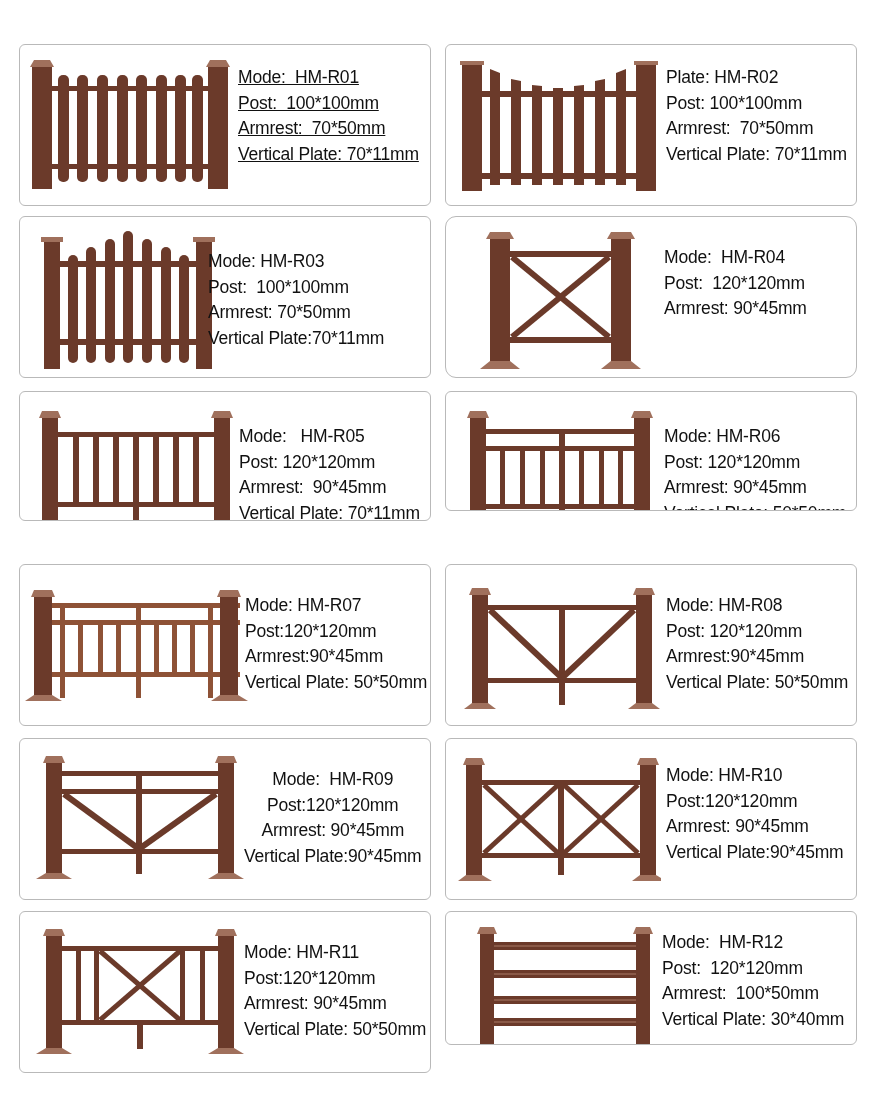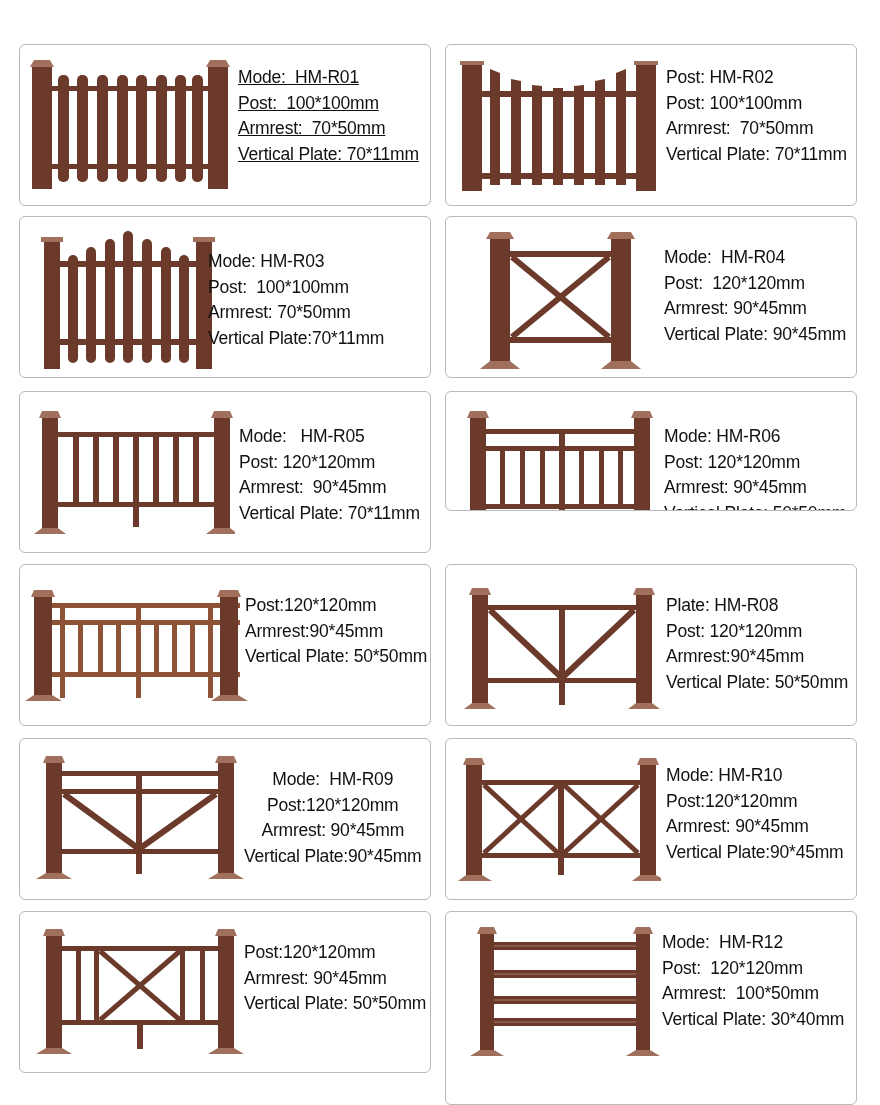--- a/index.html
+++ b/index.html
@@ -63,21 +63,21 @@
         <polygon points="128,41 138,40 138,140 128,140"></polygon>
           <polygon points="149,36 159,34 159,140 149,140"></polygon>
         <polygon points="170,28 180,24 180,140 170,140"></polygon>
       </g>
       <g fill="#a0705c">
           <rect x="14" y="16" width="24" height="4"></rect>
           <rect x="188" y="16" width="24" height="4"></rect>
         </g>
     </svg>
     <div class="specs" style="left:220px;top:20px;">
-      <div>Post: HM-R02</div>
+      <div>Plate: HM-R02</div>
       <div>Post: 100*100mm</div>
       <div>Armrest:  70*50mm</div>
       <div>Vertical Plate: 70*11mm</div>
     </div>
   </div>
 
   <div class="card" style="left:19px;top:216px;height:162px;">
     <svg width="200" height="162" viewBox="0 0 200 162">
       <g fill="#6b3a2a">
         <rect x="24" y="24" width="16" height="128"></rect>
@@ -98,21 +98,21 @@
         </g>
     </svg>
     <div class="specs" style="left:188px;top:32px;">
       <div>Mode: HM-R03</div>
       <div>Post:  100*100mm</div>
       <div>Armrest: 70*50mm</div>
       <div>Vertical Plate:70*11mm</div>
     </div>
   </div>
 
-  <div class="card" style="left:445px;top:216px;height:162px;">
+  <div class="card" style="left:445px;top:216px;height:162px;border-radius:11px;">
     <svg width="210" height="162" viewBox="0 0 210 162">
       <g fill="#6b3a2a">
         <rect x="44" y="20" width="20" height="126"></rect>
           <rect x="165" y="20" width="20" height="126"></rect>
         <rect x="64" y="34" width="101" height="6"></rect>
           <rect x="64" y="120" width="101" height="6"></rect>
       </g>
       <g stroke="#6b3a2a" stroke-width="6">
           <line x1="66" y1="40" x2="163" y2="120"></line>
           <line x1="163" y1="40" x2="66" y2="120"></line>
@@ -121,25 +121,24 @@
         <polygon points="40,22 68,22 64,15 44,15"></polygon>
           <polygon points="161,22 189,22 185,15 165,15"></polygon>
         <polygon points="34,152 74,152 64,144 44,144"></polygon>
           <polygon points="155,152 195,152 185,144 165,144"></polygon>
       </g>
     </svg>
     <div class="specs" style="left:218px;top:28px;">
       <div>Mode:  HM-R04</div>
       <div>Post:  120*120mm</div>
       <div>Armrest: 90*45mm</div>
-      <div>Vertical Plate: 90*45mm</div>
-    </div>
-  </div>
-
-  <div class="card" style="left:19px;top:391px;height:162px;">
+    </div>
+  </div>
+
+  <div class="card" style="left:19px;top:391px;height:130px;">
     <svg width="215" height="162" viewBox="0 0 215 162">
       <g fill="#6b3a2a">
         <rect x="22" y="24" width="16" height="112"></rect>
           <rect x="194" y="24" width="16" height="112"></rect>
         <rect x="38" y="40" width="156" height="5"></rect>
           <rect x="38" y="110" width="156" height="5"></rect>
         <rect x="53" y="45" width="6" height="65"></rect>
           <rect x="73" y="45" width="6" height="65"></rect>
         <rect x="93" y="45" width="6" height="65"></rect>
           <rect x="113" y="45" width="6" height="90"></rect>
@@ -214,20 +213,21 @@
           <rect x="200" y="30" width="18" height="100"></rect>
         </g>
       <g fill="#a0705c">
         <polygon points="11,32 35,32 32,25 14,25"></polygon>
           <polygon points="197,32 221,32 218,25 200,25"></polygon>
         <polygon points="5,136 42,136 32,130 14,130"></polygon>
           <polygon points="191,136 228,136 218,130 200,130"></polygon>
       </g>
     </svg>
     <div class="specs" style="left:225px;top:28px;">
+      <div>Mode: HM-R07</div>
       <div>Post:120*120mm</div>
       <div>Armrest:90*45mm</div>
       <div>Vertical Plate: 50*50mm</div>
     </div>
   </div>
 
   <div class="card" style="left:445px;top:564px;height:162px;">
     <svg width="215" height="162" viewBox="0 0 215 162">
       <g fill="#6b3a2a">
         <rect x="26" y="28" width="16" height="110"></rect>
@@ -241,21 +241,21 @@
           <line x1="188" y1="45" x2="116" y2="113"></line>
         </g>
       <g fill="#a0705c">
         <polygon points="23,30 45,30 42,23 26,23"></polygon>
           <polygon points="187,30 209,30 206,23 190,23"></polygon>
         <polygon points="18,144 50,144 42,138 26,138"></polygon>
           <polygon points="182,144 214,144 206,138 190,138"></polygon>
       </g>
     </svg>
     <div class="specs" style="left:220px;top:28px;">
-      <div>Plate: HM-R08</div>
+      <div>Mode: HM-R08</div>
       <div>Post: 120*120mm</div>
       <div>Armrest:90*45mm</div>
       <div>Vertical Plate: 50*50mm</div>
     </div>
   </div>
 
   <div class="card" style="left:19px;top:738px;height:162px;">
     <svg width="225" height="162" viewBox="0 0 225 162">
       <g fill="#6b3a2a">
         <rect x="26" y="22" width="16" height="112"></rect>
@@ -332,27 +332,28 @@
           <line x1="160" y1="39" x2="80" y2="108"></line>
         </g>
       <g fill="#a0705c">
         <polygon points="23,24 45,24 42,17 26,17"></polygon>
           <polygon points="195,24 217,24 214,17 198,17"></polygon>
         <polygon points="16,142 52,142 42,136 26,136"></polygon>
           <polygon points="188,142 224,142 214,136 198,136"></polygon>
       </g>
     </svg>
     <div class="specs" style="left:224px;top:28px;">
+      <div>Mode: HM-R11</div>
       <div>Post:120*120mm</div>
       <div>Armrest: 90*45mm</div>
       <div>Vertical Plate: 50*50mm</div>
     </div>
   </div>
 
-  <div class="card" style="left:445px;top:911px;height:194px;">
+  <div class="card" style="left:445px;top:911px;height:134px;">
     <svg width="220" height="162" viewBox="0 0 220 162">
       <g fill="#6b3a2a">
         <rect x="34" y="20" width="14" height="118"></rect>
           <rect x="190" y="20" width="14" height="118"></rect>
         <rect x="48" y="30" width="142" height="8"></rect>
           <rect x="48" y="58" width="142" height="8"></rect>
         <rect x="48" y="84" width="142" height="8"></rect>
           <rect x="48" y="106" width="142" height="8"></rect>
       </g>
       <g fill="#8a5a48">

